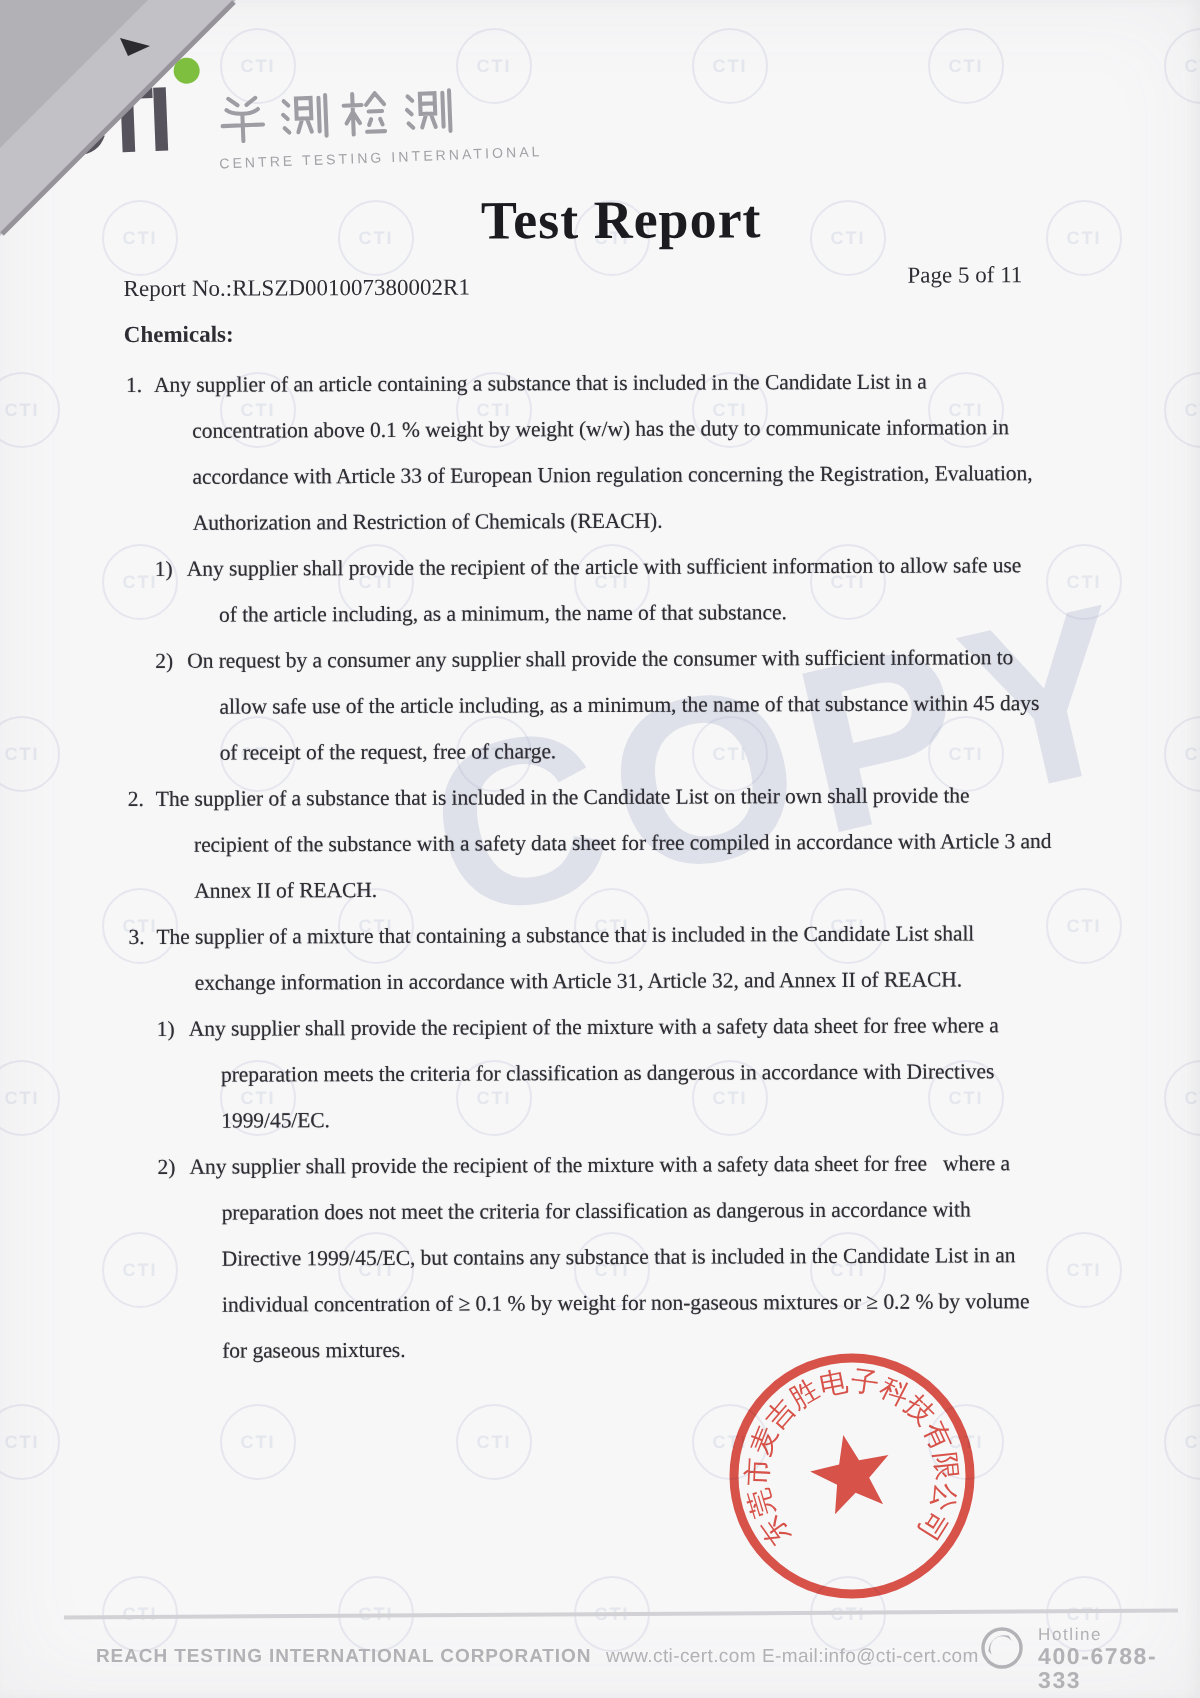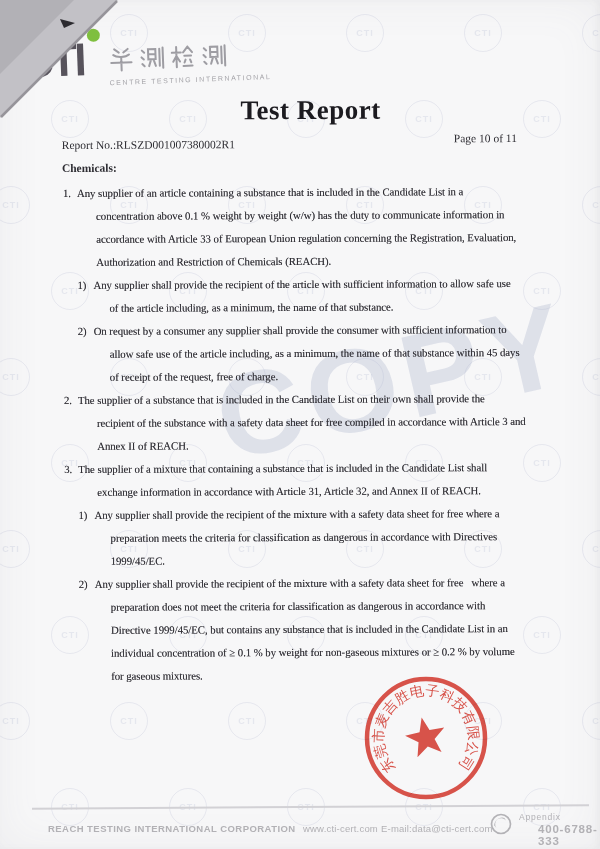--- a/index.html
+++ b/index.html
@@ -61,21 +61,21 @@
   
   .footer-line { position:absolute; left:32px; top:806px; width:557px; height:2px;
                  background:#d2d1d5; transform:rotate(-.35deg); z-index:2; }
   .footer { position:absolute; left:0; top:808px; width:600px; height:41px; z-index:3;
             font-family:"Liberation Sans", sans-serif; color:#b2b1b5; }
   .f-company { position:absolute; left:48px; top:15px; font-size:9.5px; font-weight:700; letter-spacing:.45px; }
   .f-web     { position:absolute; left:303px; top:15px; font-size:9.5px; letter-spacing:.2px; }
   .f-mail    { position:absolute; left:381px; top:15px; font-size:9.5px; letter-spacing:.2px; }
   .f-phone   { position:absolute; left:489px; top:4px; }
   .f-hotline { position:absolute; left:519px; top:4px; font-size:8.5px; letter-spacing:.8px; }
-  .f-number  { position:absolute; left:519px; top:15px; font-size:11.5px; font-weight:700; letter-spacing:.8px;margin-left:19px; }
+  .f-number  { position:absolute; left:519px; top:15px; font-size:11.5px; font-weight:700; letter-spacing:.8px; }
 </style>
 </head>
 <body>
 
 <div class="page">
 
   <div id="ringHost">
       <div class="ring" style="left: -8px; top: 14px;">
         <span>CTI</span>
       </div>
@@ -264,21 +264,21 @@
           <path d="M3 5 L5 7 M2.5 11 L4.5 13 M3 17 L5 19 M8.5 4 H15 V13 H8.5 Z M8.5 8.5 H15 M11 13 L9 19 M13 13 L15 19 M18.5 4 V19 M21.5 3 V21"></path>
         </svg>
     </div>
     <div class="logo-sub">CENTRE TESTING INTERNATIONAL</div>
   </div>
 
   <div class="doc">
     <div class="title">Test Report</div>
     <div class="report-row">
       <span>Report No.:RLSZD001007380002R1</span>
-      <span class="page-info">Page 10 of 11</span>
+      <span class="page-info">Page 5 of 11</span>
     </div>
     <div class="appendix-label">Chemicals:</div>
     <div class="body-text" id="paraHost">
         <div class="line lvl0 first"><span class="marker">1.</span>Any supplier of an article containing a substance that is included in the Candidate List in a</div>
         <div class="line lvl0 cont">concentration above 0.1 % weight by weight (w/w) has the duty to communicate information in</div>
         <div class="line lvl0 cont">accordance with Article 33 of European Union regulation concerning the Registration, Evaluation,</div>
         <div class="line lvl0 cont">Authorization and Restriction of Chemicals (REACH).</div>
         <div class="line lvl1 first"><span class="marker">1)</span>Any supplier shall provide the recipient of the article with sufficient information to allow safe use</div>
         <div class="line lvl1 cont">of the article including, as a minimum, the name of that substance.</div>
         <div class="line lvl1 first"><span class="marker">2)</span>On request by a consumer any supplier shall provide the consumer with sufficient information to</div>
@@ -313,22 +313,22 @@
     <polygon points="0,0 118,0 0,118" fill="#c2c1c6"></polygon>
     <polygon points="0,0 74,0 0,74" fill="#b2b1b6"></polygon>
     <line x1="117" y1="1" x2="1" y2="117" stroke="#96949a" stroke-width="2.5"></line>
     <polygon points="60,19 75,23 64,28" fill="#2c2b30"></polygon>
   </svg>
 
   <div class="footer-line"></div>
   <div class="footer">
     <span class="f-company">REACH TESTING INTERNATIONAL CORPORATION</span>
     <span class="f-web">www.cti-cert.com</span>
-    <span class="f-mail">E-mail:data@cti-cert.com</span>
+    <span class="f-mail">E-mail:info@cti-cert.com</span>
     <svg class="f-phone" width="24" height="24" viewBox="0 0 24 24">
       <circle cx="12" cy="12" r="9.5" fill="none" stroke="#b3b2b6" stroke-width="1.7"></circle>
       <path d="M5.5,14.5 A8 8 0 0 1 14.5,5.5 L16.4,7.9 A5 5 0 0 0 7.9,16.4 Z" fill="#b3b2b6" transform="rotate(8 12 12)"></path>
     </svg>
-    <span class="f-hotline">Appendix</span>
+    <span class="f-hotline">Hotline</span>
     <span class="f-number">400-6788-333</span>
   </div>
 
 </div>
 
 </body></html>

